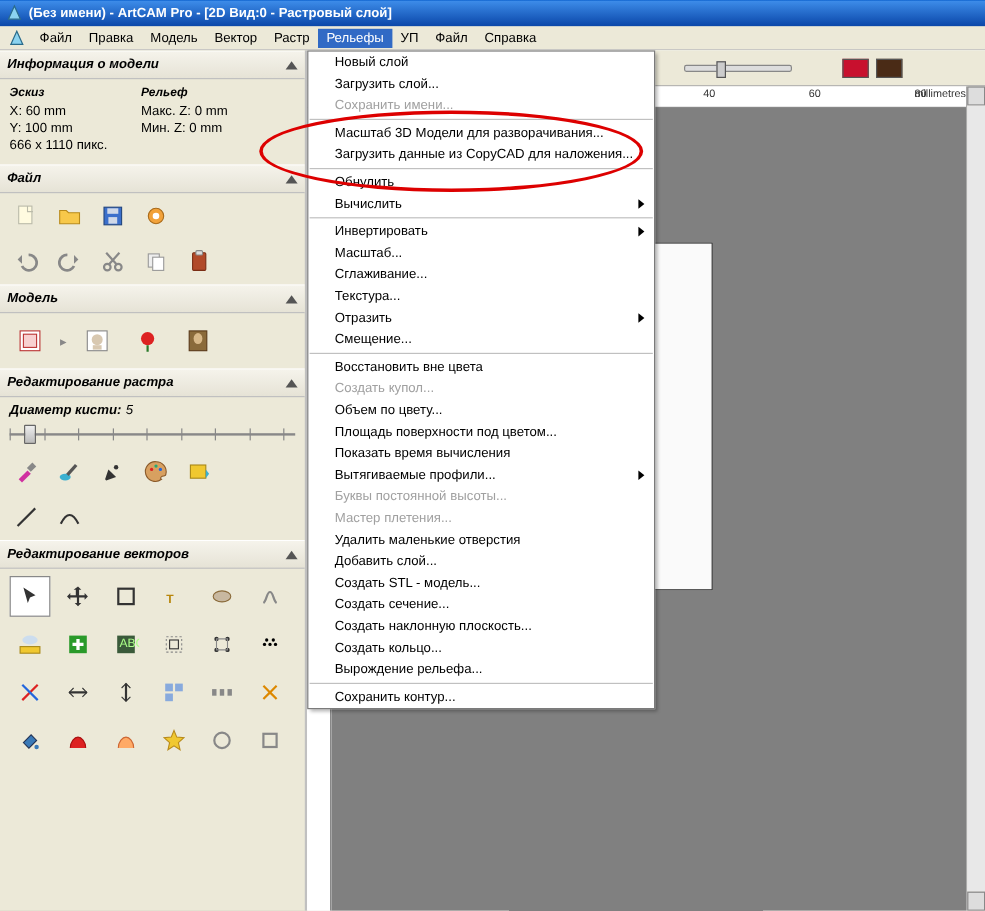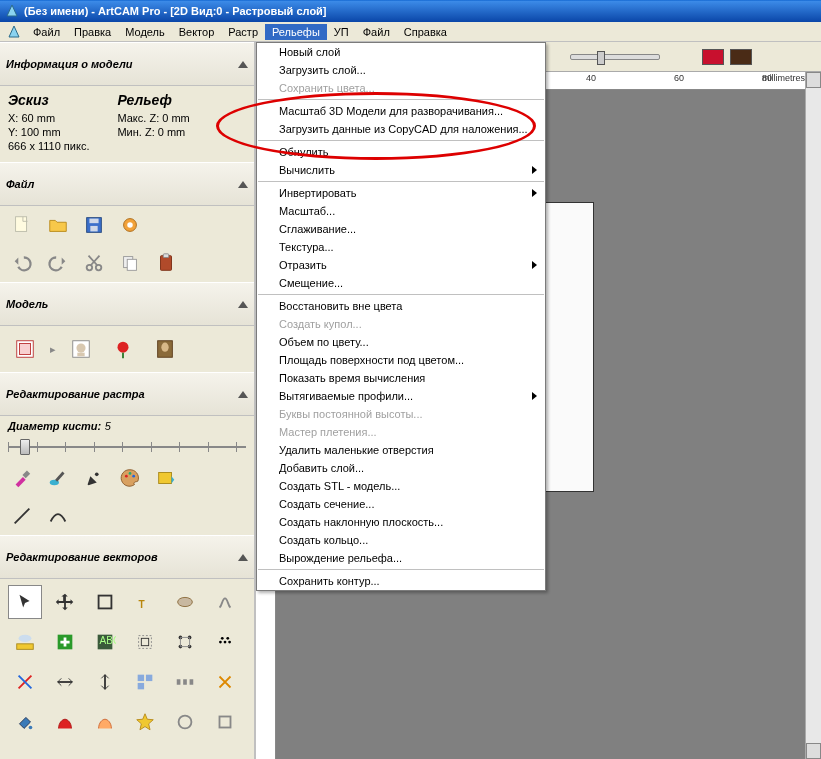--- a/index.html
+++ b/index.html
@@ -10,27 +10,27 @@
 .titlebar .ico svg { width:16px; height:16px; }
 
 .menubar { background: #ece9d8; border-bottom: 1px solid #c0c0c0; height: 20px; display: flex; align-items: center; padding: 0 2px; }
 .menubar .mico { width: 16px; height: 16px; margin: 0 4px; }
 .menubar .mitem { padding: 2px 7px; cursor: default; }
 .menubar .mitem.open { background: #316ac5; color: #fff; }
 
 .workarea { display: flex; height: calc(100% - 42px); }
 
 .sidepanel { width: 256px; background: #ece9d8; border-right: 2px solid #c0c0c0; overflow: hidden; }
-.panel-head { background: linear-gradient(to bottom, #f5f3eb, #e6e3d6); padding: 15px 6px; font-weight: bold; font-style: italic; font-size: 13px; border-top: 1px solid #fff; border-bottom: 1px solid #c0c0c0; display:flex; justify-content:space-between; align-items:center; }
+.panel-head { background: linear-gradient(to bottom, #f5f3eb, #e6e3d6); padding: 5px 6px; font-weight: bold; font-style: italic; font-size: 13px; border-top: 1px solid #fff; border-bottom: 1px solid #c0c0c0; display:flex; justify-content:space-between; align-items:center; }
 .collapse-tri { width: 0; height: 0; border-left: 5px solid transparent; border-right: 5px solid transparent; border-bottom: 7px solid #555; }
 .panel-body { padding: 6px 8px 10px; }
 
 .info-cols { display: flex; gap: 28px; }
 .info-cols .col { display:flex; flex-direction:column; gap:2px; }
-.info-cols .hdr { font-weight:bold; font-style:italic; font-size:14px; margin-bottom:2px; }
+.info-cols .hdr { font-weight:bold; font-style:italic; font-size:10px; margin-bottom:2px; }
 
 .toolbar-row { display:flex; gap:8px; padding: 6px 8px; flex-wrap: wrap; align-items:center; }
 .tbtn { width: 28px; height: 26px; display:inline-flex; align-items:center; justify-content:center; border:1px solid transparent; }
 .tbtn.big { width: 34px; height: 34px; }
 .tbtn svg { width:22px; height:22px; }
 
 .slider-track { height: 20px; position:relative; margin: 4px 8px 2px; }
 .slider-track .line { position:absolute; top:9px; left:0; right:0; height:2px; background:#888; }
 .slider-track .tick { position:absolute; top:5px; width:1px; height:10px; background:#888; }
 .slider-track .thumb { position:absolute; top:2px; width:10px; height:16px; background: linear-gradient(to bottom,#eee,#bbb); border:1px solid #666; border-radius:1px; }
@@ -460,21 +460,21 @@
       <div class="arrow"></div>
       <div class="track"></div>
       <div class="arrow" style="position:absolute;bottom:0;left:0;right:0"></div>
     </div>
   </div>
 </div>
 
 <div class="dropdown" id="dropdown">
     <div class="ditem">Новый слой</div>
     <div class="ditem">Загрузить слой...</div>
-    <div class="ditem disabled">Сохранить цвета...</div>
+    <div class="ditem disabled">Сохранить имени...</div>
     <div class="sep"></div>
     <div class="ditem">Масштаб 3D Модели для разворачивания...</div>
     <div class="ditem">Загрузить данные из CopyCAD для наложения...</div>
     <div class="sep"></div>
     <div class="ditem">Обнулить</div>
     <div class="ditem sub">Вычислить</div>
     <div class="sep"></div>
     <div class="ditem sub">Инвертировать</div>
     <div class="ditem">Масштаб...</div>
     <div class="ditem">Сглаживание...</div>

